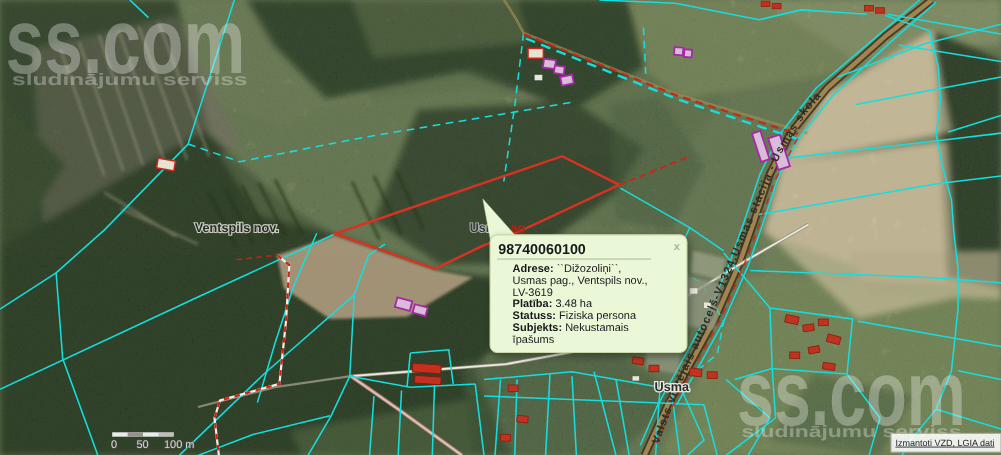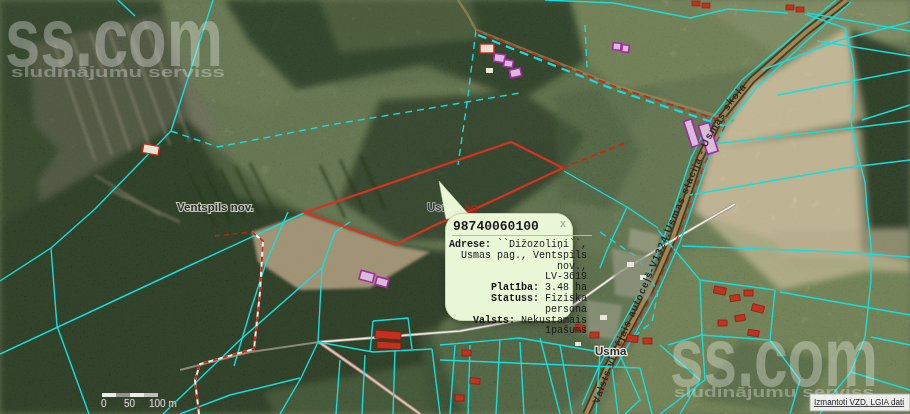--- a/index.html
+++ b/index.html
@@ -353,25 +353,25 @@
 </g>
 
 <g>
   <rect x="810" y="394" width="100" height="17" fill="#ffffff" opacity="0.88" stroke="#b5b5ad" stroke-width="1"></rect>
   <text x="814" y="405" font-family="Liberation Sans, sans-serif" font-size="8.2" fill="#23232d" text-decoration="underline">Izmantoti VZD, LGIA dati</text>
 </g>
 
 <polygon points="439,181 446,219 471,217" fill="#ebf8d7" stroke="#cdddb0" stroke-width="0.5"></polygon>
 </svg>
 
-<div style="position:absolute;left:445px;top:213px;width:128px;height:108px;background:#ebf8d7;border:1px solid #c9d8ab;border-radius:17px;box-shadow:2px 3px 7px rgba(0,0,0,0.35);box-sizing:border-box;font-family:Liberation Mono, monospace;">
+<div style="position:absolute;left:445px;top:213px;width:180px;height:108px;background:#ebf8d7;border:1px solid #c9d8ab;border-radius:7px;box-shadow:2px 3px 7px rgba(0,0,0,0.35);box-sizing:border-box;">
 
   <div style="position:absolute;left:7px;top:5px;font-size:13px;font-weight:bold;color:#17171c;">98740060100</div>
 
   <div style="position:absolute;right:6px;top:5px;font-size:10px;color:#a8b49a;font-weight:bold;">x</div>
 
   <div style="position:absolute;left:6px;top:21px;width:140px;border-top:1px solid #b2bfa0;"></div>
 
-  <div style="position:absolute;left:0;top:26px;width:141px;font-size:10px;line-height:10.8px;color:#17171c;text-align:right;">
-    <b>Adrese:</b> ``Dižozoliņi``,<br>Usmas pag., Ventspils nov.,<br>LV-3619<br><b>Platība:</b> 3.48 ha<br><b>Statuss:</b> Fiziska persona<br><b>Valsts:</b> Nekustamais<br>īpašums
+  <div style="position:absolute;left:20px;top:26px;width:141px;font-size:10px;line-height:10.8px;color:#17171c;">
+    <b>Adrese:</b> ``Dižozoliņi``,<br>Usmas pag., Ventspils nov.,<br>LV-3619<br><b>Platība:</b> 3.48 ha<br><b>Statuss:</b> Fiziska persona<br><b>Subjekts:</b> Nekustamais<br>īpašums
   </div>
 </div>
 </div>
 
 </body></html>

